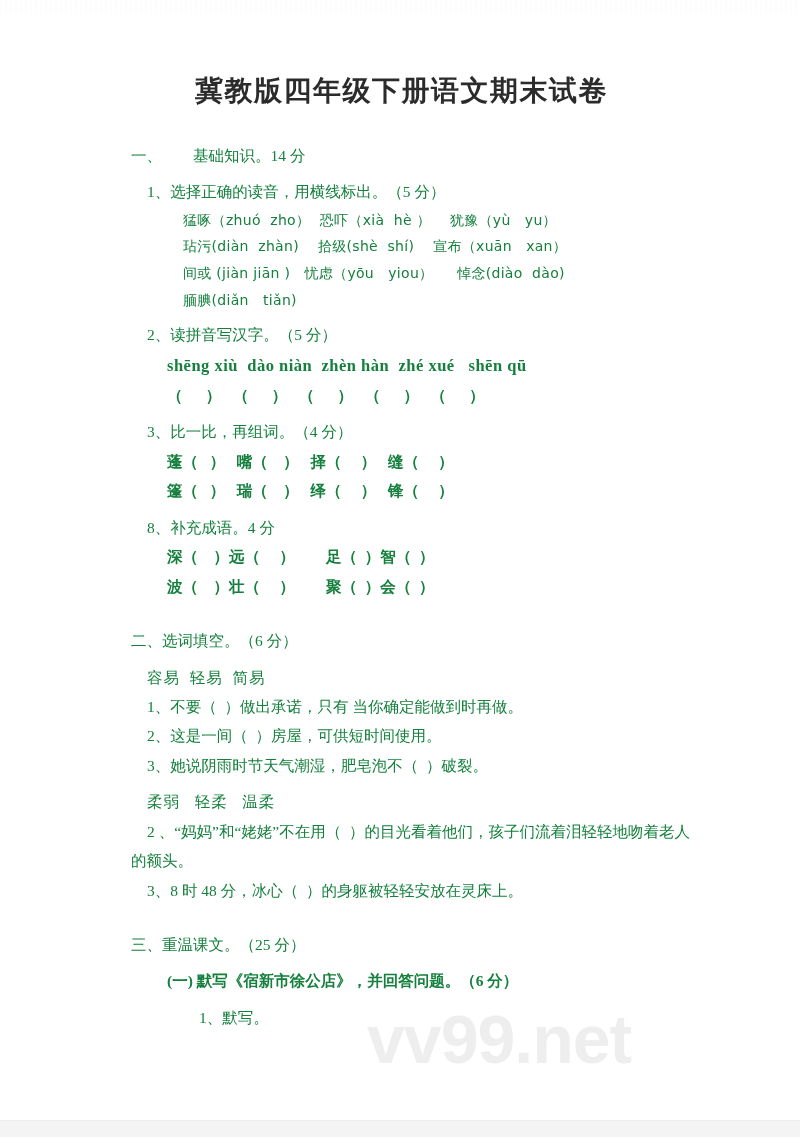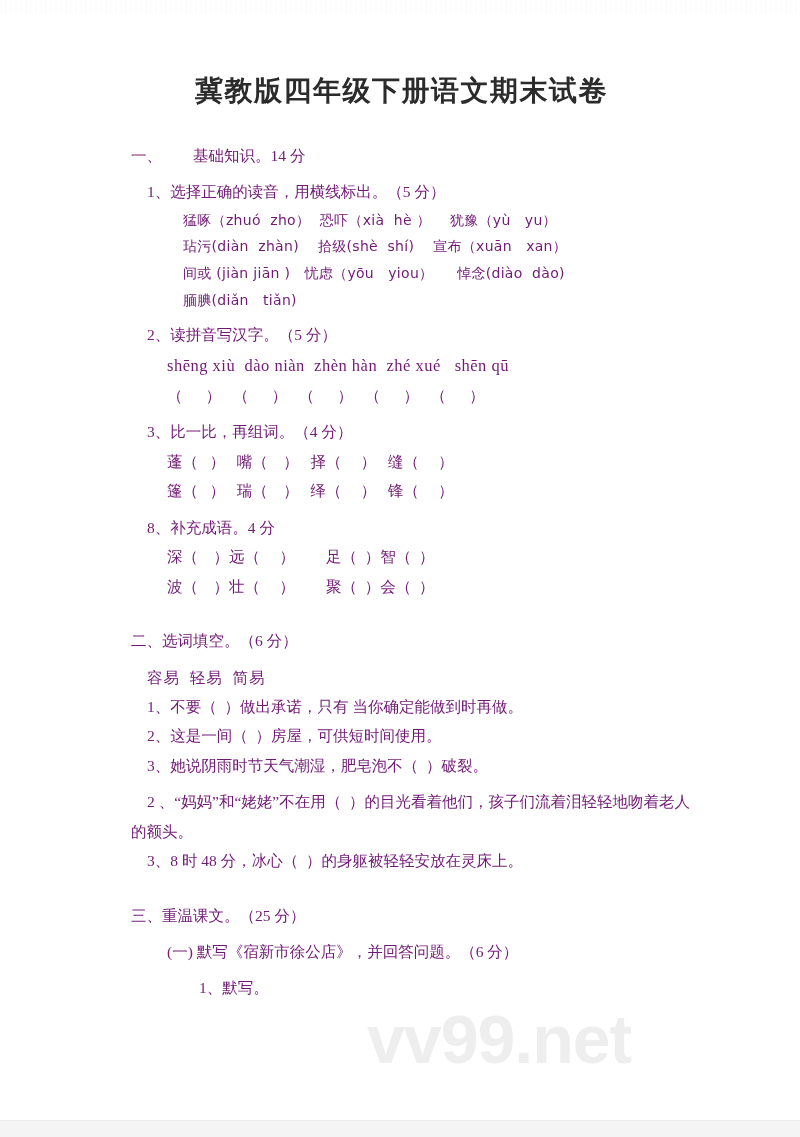--- a/index.html
+++ b/index.html
@@ -71,29 +71,29 @@
     letter-spacing: 1.5px;
     color: #2b2b2b;
     margin: 72px 0 0 0;
     padding-right: 18px;
   }
 
   .line {
     font-size: 15.5px;
     line-height: 1.9;
     white-space: pre-wrap;
-    color: #701a75;
+    color: #15803d;
     margin: 0;
   }
   .sec-head {
     margin-top: 18px;
     font-size: 15.5px;
   }
   .indent-1 { padding-left: 16px; }
-  .indent-2 { padding-left: 36px; }
+  .indent-2 { padding-left: 36px; font-weight: bold; }
   .indent-3 { padding-left: 52px; }
   .indent-4 { padding-left: 68px; }
 
   .pinyin {
     font-family: "DejaVu Sans", "Liberation Sans", sans-serif;
     font-size: 14px;
     letter-spacing: 0.3px;
   }
   .pinyin-big {
     font-family: "Liberation Serif", "DejaVu Serif", serif;
@@ -167,20 +167,21 @@
     <div class="gap-sm"></div>
 
     <p class="line indent-1 bold-words">容易  轻易  简易</p>
 
     <p class="line indent-1">1、不要（  ）做出承诺，只有 当你确定能做到时再做。</p>
     <p class="line indent-1">2、这是一间（  ）房屋，可供短时间使用。</p>
     <p class="line indent-1">3、她说阴雨时节天气潮湿，肥皂泡不（  ）破裂。</p>
 
     <div class="gap-sm"></div>
 
+    <p class="line indent-1 bold-words">柔弱   轻柔   温柔</p>
 
     <p class="line wrap" style="text-indent:16px;">2 、“妈妈”和“姥姥”不在用（  ）的目光看着他们，孩子们流着泪轻轻地吻着老人的额头。</p>
     <p class="line indent-1">3、8 时 48 分，冰心（  ）的身躯被轻轻安放在灵床上。</p>
 
     <div class="gap-sm"></div>
 
     <p class="line sec-head">三、重温课文。（25 分）</p>
 
     <div class="gap-sm"></div>
 

